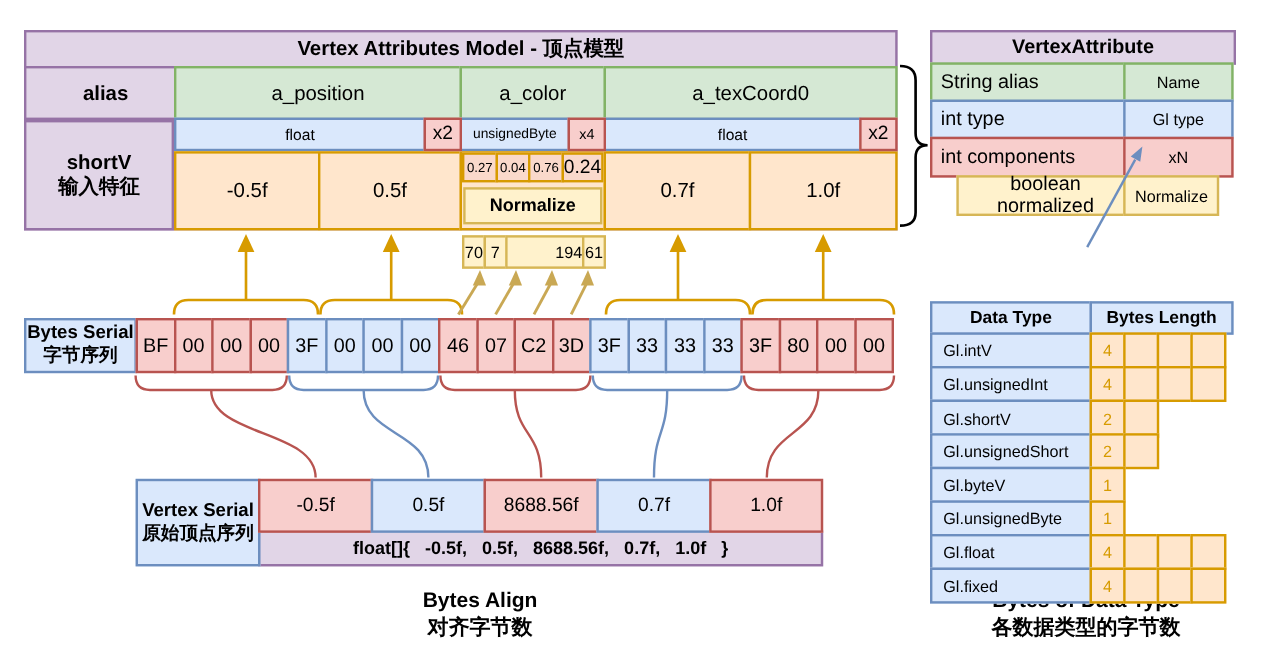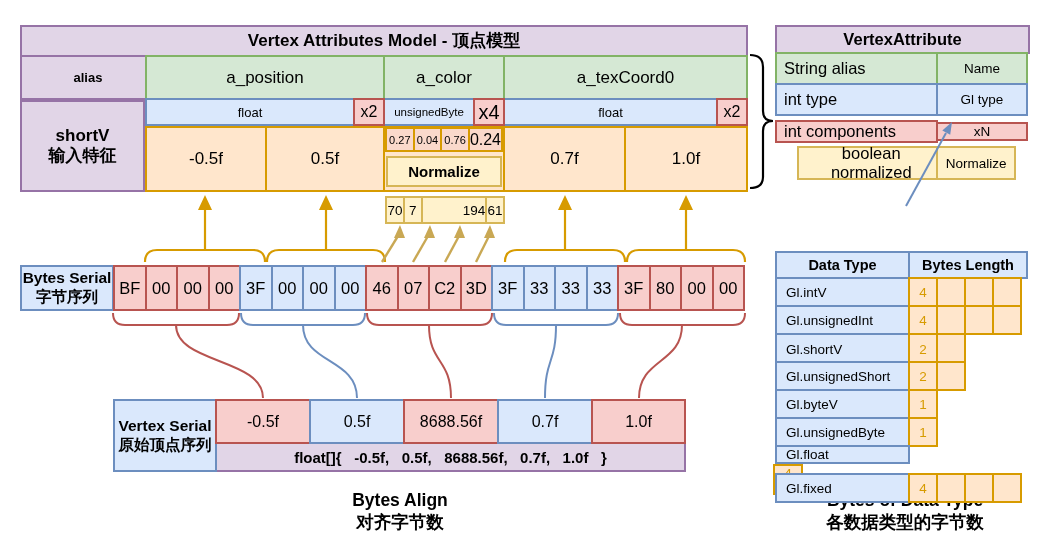--- a/index.html
+++ b/index.html
@@ -38,34 +38,34 @@
   .caption{line-height:1.25;font-size:17.5px;font-weight:bold;text-align:center;}
 </style>
 </head>
 <body>
 
 <div id="canvas">
 
   <div class="abs purple" style="left:20px;top:25px;width:728px;height:167px;"></div>
   <div class="abs cell bold" style="left:20px;top:25px;width:728px;height:30px;font-size:17px;z-index:2;">Vertex Attributes Model - 顶点模型</div>
 
-  <div class="abs cell purple bold" style="left:20px;top:55px;width:136px;height:45px;font-size:13px;z-index:2;">alias</div>
+  <div class="abs cell purple bold" style="left:20px;top:55px;width:136px;height:45px;font-size:17px;z-index:2;">alias</div>
   <div class="abs cell purple bold two-line" style="left:20px;top:100px;width:125px;height:92px;font-size:17px;z-index:2;">
     <span>shortV</span>
     <span>输入特征</span>
   </div>
 
   <div class="abs cell green" style="left:145px;top:55px;width:240px;height:45px;font-size:17px;z-index:2;">a_position</div>
   <div class="abs cell green" style="left:383px;top:55px;width:122px;height:45px;font-size:17px;z-index:2;">a_color</div>
   <div class="abs cell green" style="left:503px;top:55px;width:245px;height:45px;font-size:17px;z-index:2;">a_texCoord0</div>
 
   <div class="abs cell blue" style="left:145px;top:98px;width:210px;height:28px;font-size:13px;z-index:2;">float</div>
   <div class="abs cell red" style="left:353px;top:98px;width:32px;height:28px;font-size:16px;z-index:3;">x2</div>
   <div class="abs cell blue" style="left:383px;top:98px;width:92px;height:28px;font-size:11.5px;z-index:2;">unsignedByte</div>
-  <div class="abs cell red" style="left:473px;top:98px;width:32px;height:28px;font-size:20px;z-index:3;">x4</div>
+  <div class="abs cell red" style="left:473px;top:98px;width:32px;height:28px;font-size:12px;z-index:3;">x4</div>
   <div class="abs cell blue" style="left:503px;top:98px;width:215px;height:28px;font-size:13px;z-index:2;">float</div>
   <div class="abs cell red" style="left:716px;top:98px;width:32px;height:28px;font-size:16px;z-index:3;">x2</div>
 
   <div class="abs cell orange" style="left:145px;top:126px;width:122px;height:66px;font-size:17px;z-index:2;">-0.5f</div>
   <div class="abs cell orange" style="left:265px;top:126px;width:120px;height:66px;font-size:17px;z-index:2;">0.5f</div>
   <div class="abs orange" style="left:383px;top:126px;width:122px;height:66px;z-index:2;"></div>
   <div class="abs cell orange" style="left:503px;top:126px;width:123px;height:66px;font-size:17px;z-index:2;">0.7f</div>
   <div class="abs cell orange" style="left:624px;top:126px;width:124px;height:66px;font-size:17px;z-index:2;">1.0f</div>
 
   <div class="abs small-strip" style="left:385px;top:127px;width:118px;height:25px;z-index:3;">
@@ -132,21 +132,21 @@
 
   <div class="abs cell purple bold" style="left:775px;top:25px;width:255px;height:29px;font-size:16.5px;">VertexAttribute</div>
   <div class="abs va-row" style="left:775px;top:52px;width:255px;height:33px;">
     <div class="cell green va-field">String alias</div>
     <div class="cell green va-value">Name</div>
   </div>
   <div class="abs va-row" style="left:775px;top:83px;width:255px;height:33px;">
     <div class="cell blue va-field">int type</div>
     <div class="cell blue va-value">Gl type</div>
   </div>
-  <div class="abs va-row" style="left:775px;top:114px;width:255px;height:34px;align-items:center;">
+  <div class="abs va-row" style="left:775px;top:114px;width:255px;height:34px;">
     <div class="cell red va-field">int components</div>
     <div class="cell red va-value">xN</div>
   </div>
   <div class="abs va-row" style="left:761px;top:146px;width:255px;height:34px;padding-left:36px;">
     <div class="cell yellow va-field">boolean normalized</div>
     <div class="cell yellow va-value">Normalize</div>
   </div>
 
   <div class="abs dt-row" style="left:775px;top:207px;width:255px;height:28px;">
     <div class="cell blue bold" style="width:135px;font-size:14.5px;">Data Type</div>
@@ -177,21 +177,21 @@
     <div class="cell dt-byte"></div>
   </div>
   <div class="abs dt-row" style="left:775px;top:345px;width:255px;height:30px;">
     <div class="cell dt-label">Gl.byteV</div>
     <div class="cell dt-byte">1</div>
   </div>
   <div class="abs dt-row" style="left:775px;top:373px;width:255px;height:30px;">
     <div class="cell dt-label">Gl.unsignedByte</div>
     <div class="cell dt-byte">1</div>
   </div>
-  <div class="abs dt-row" style="left:775px;top:401px;width:255px;height:30px;flex-direction:column;">
+  <div class="abs dt-row" style="left:775px;top:401px;width:255px;height:30px;">
     <div class="cell dt-label">Gl.float</div>
     <div class="cell dt-byte">4</div>
     <div class="cell dt-byte"></div>
     <div class="cell dt-byte"></div>
     <div class="cell dt-byte"></div>
   </div>
   <div class="abs dt-row" style="left:775px;top:429px;width:255px;height:30px;">
     <div class="cell dt-label">Gl.fixed</div>
     <div class="cell dt-byte">4</div>
     <div class="cell dt-byte"></div>

